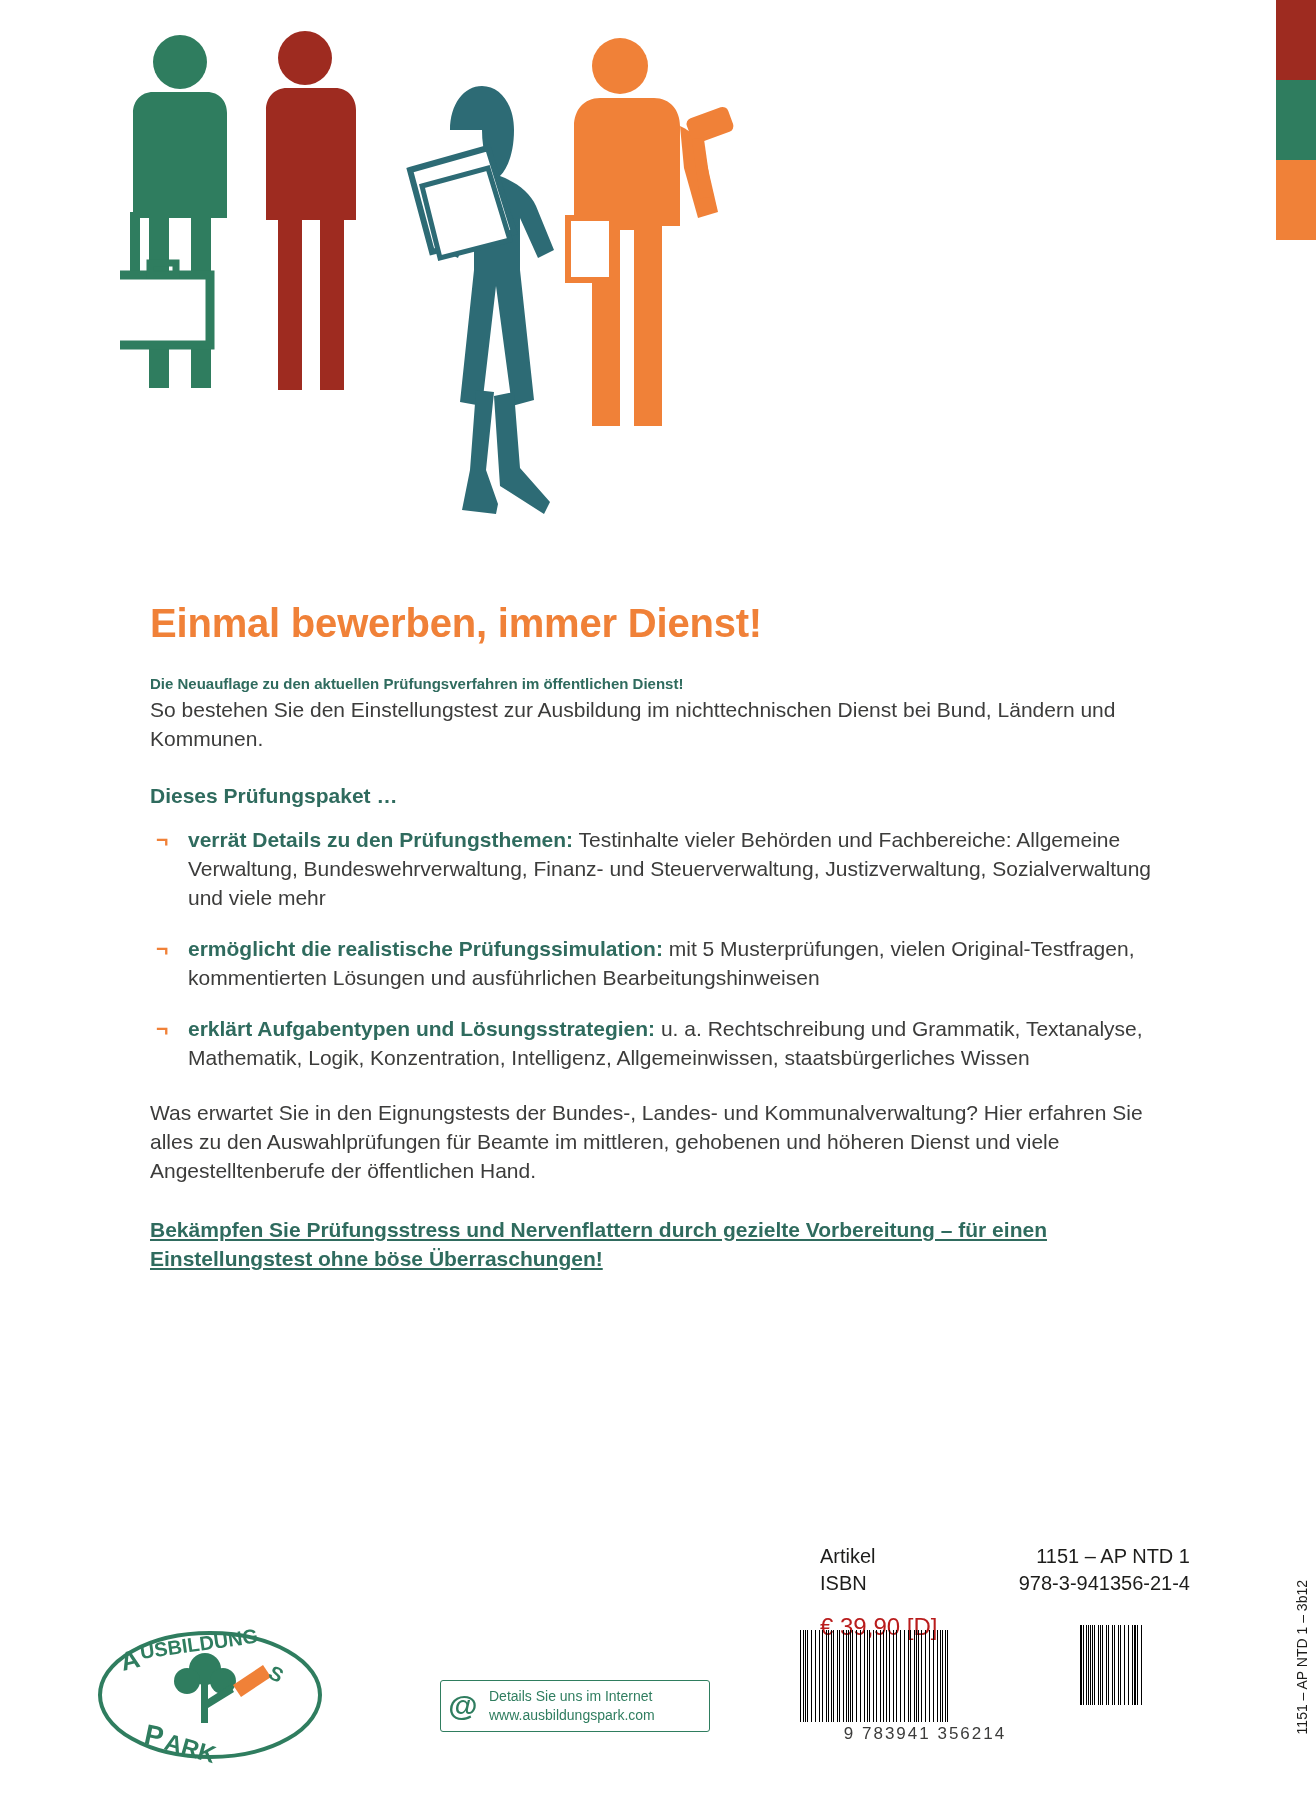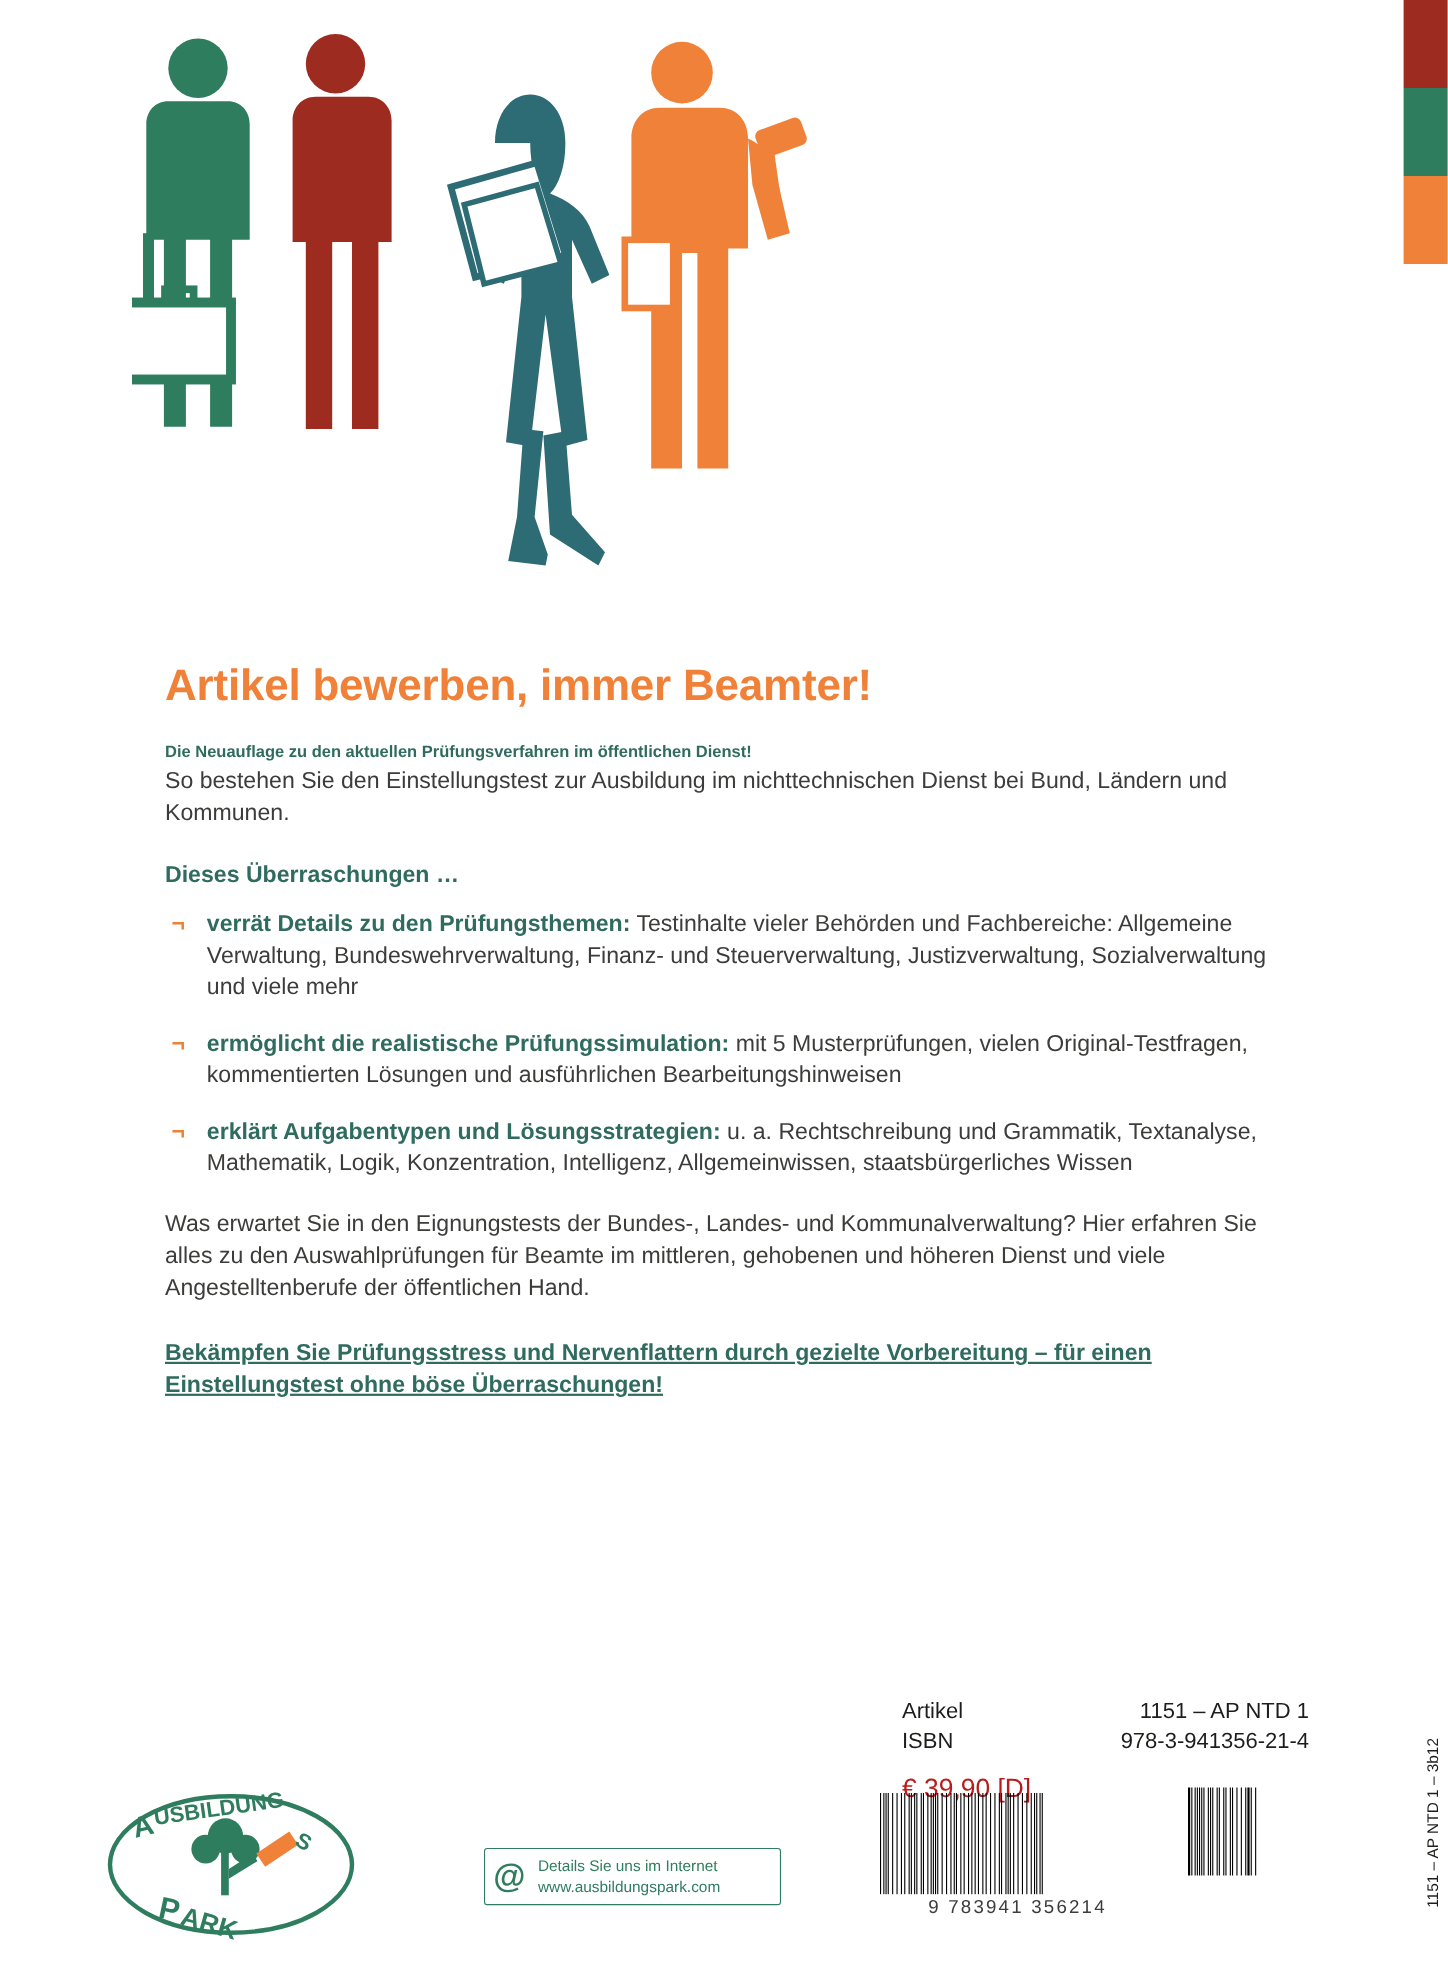--- a/index.html
+++ b/index.html
@@ -289,26 +289,26 @@
       <rect x="568" y="92" width="44" height="26" rx="6" fill="#f08138" transform="rotate(-20 590 105)"></rect>
       <rect x="576" y="118" width="12" height="60" fill="#f08138" transform="rotate(-8 582 148)"></rect>
     </g>
     <g>
       <rect x="448" y="198" width="44" height="62" fill="#ffffff" stroke="#f08138" stroke-width="6"></rect>
     </g>
   </svg>
 </div>
 
 <div class="content">
-  <h1 class="headline">Artikel bewerben, immer Beamter!</h1>
+  <h1 class="headline">Einmal bewerben, immer Dienst!</h1>
 
   <p class="lead-bold">Die Neuauflage zu den aktuellen Prüfungsverfahren im öffentlichen Dienst!</p>
   <p class="lead">So bestehen Sie den Einstellungstest zur Ausbildung im nichttechnischen Dienst bei Bund, Ländern und Kommunen.</p>
 
-  <p class="section-title">Dieses Überraschungen …</p>
+  <p class="section-title">Dieses Prüfungspaket …</p>
 
   <ul class="bullets">
     <li>
       <span class="dash">¬</span>
       <b>verrät Details zu den Prüfungsthemen:</b><span> Testinhalte vieler Behörden und Fachbereiche: Allgemeine Verwaltung, Bundeswehrverwaltung, Finanz- und Steuerverwaltung, Justizverwaltung, Sozialverwaltung und viele mehr</span>
     </li>
     <li>
       <span class="dash">¬</span>
       <b>ermöglicht die realistische Prüfungssimulation:</b><span> mit 5 Musterprüfungen, vielen Original-Testfragen, kommentierten Lösungen und ausführlichen Bearbeitungshinweisen</span>
     </li>

